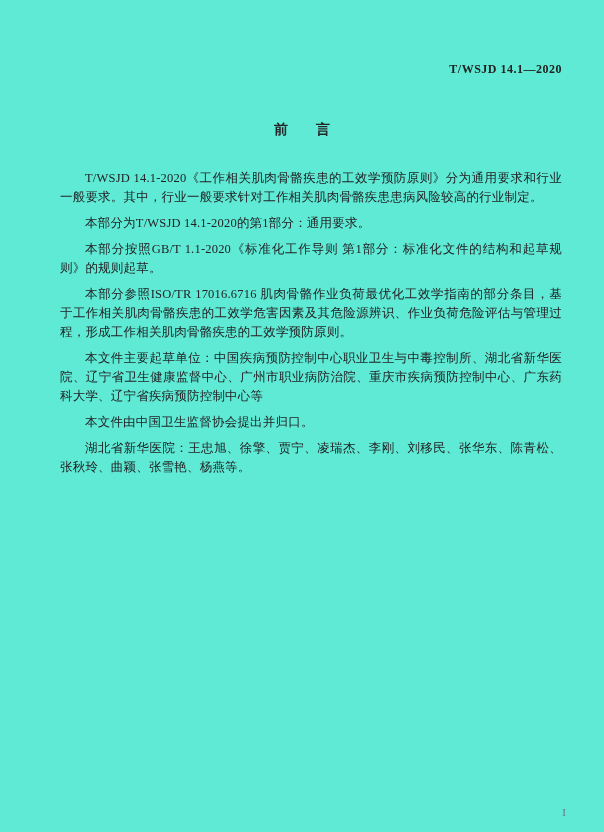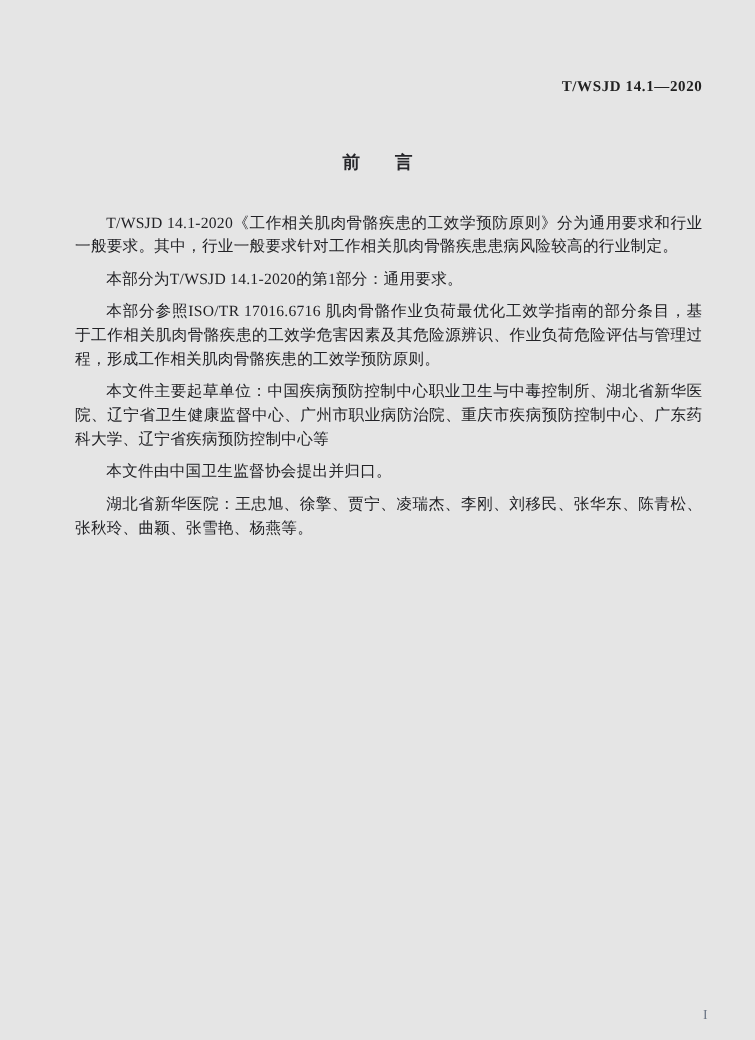--- a/index.html
+++ b/index.html
@@ -8,21 +8,21 @@
     width: 604px;
     height: 832px;
     position: relative;
     font-family: "Liberation Serif", "DejaVu Serif", serif;
     color: #1c1c1c;
     overflow: hidden;
   }
   .page {
     position: absolute;
     inset: 0;
-    background: #e5e5e5;
+    background: #5eead4;
   }
   .doc-header {
     padding-top: 62px;
     padding-right: 42px;
     text-align: right;
     font-size: 12px;
     font-weight: bold;
     letter-spacing: 0.5px;
     color: #222;
     font-family: "Liberation Serif", "DejaVu Serif", serif;
@@ -62,20 +62,21 @@
 
 <div class="page">
 
   <div class="doc-header">T/WSJD 14.1—2020</div>
 
   <div class="page-title">前　　言</div>
 
   <div class="content">
     <p>T/WSJD 14.1-2020《工作相关肌肉骨骼疾患的工效学预防原则》分为通用要求和行业一般要求。其中，行业一般要求针对工作相关肌肉骨骼疾患患病风险较高的行业制定。</p>
     <p>本部分为T/WSJD 14.1-2020的第1部分：通用要求。</p>
+    <p>本部分按照GB/T 1.1-2020《标准化工作导则 第1部分：标准化文件的结构和起草规则》的规则起草。</p>
     <p>本部分参照ISO/TR 17016.6716 肌肉骨骼作业负荷最优化工效学指南的部分条目，基于工作相关肌肉骨骼疾患的工效学危害因素及其危险源辨识、作业负荷危险评估与管理过程，形成工作相关肌肉骨骼疾患的工效学预防原则。</p>
     <p>本文件主要起草单位：中国疾病预防控制中心职业卫生与中毒控制所、湖北省新华医院、辽宁省卫生健康监督中心、广州市职业病防治院、重庆市疾病预防控制中心、广东药科大学、辽宁省疾病预防控制中心等</p>
     <p>本文件由中国卫生监督协会提出并归口。</p>
     <p>湖北省新华医院：王忠旭、徐擎、贾宁、凌瑞杰、李刚、刘移民、张华东、陈青松、张秋玲、曲颖、张雪艳、杨燕等。</p>
   </div>
 
   <div class="page-number">I</div>
 
 </div>
 

